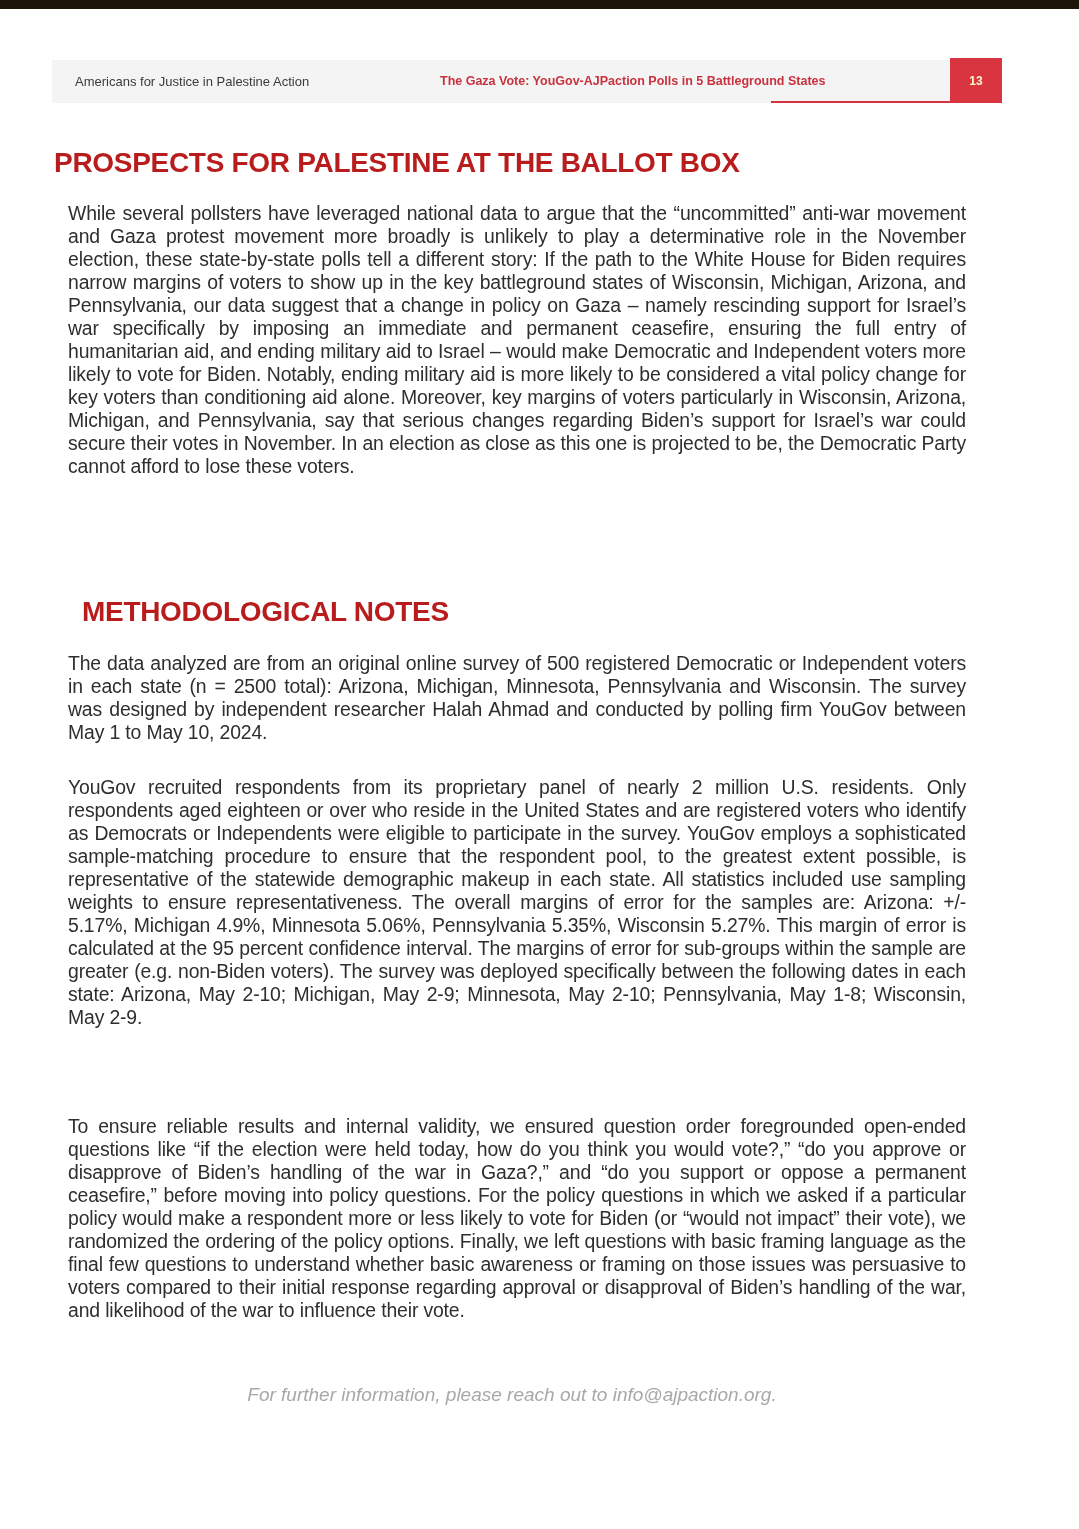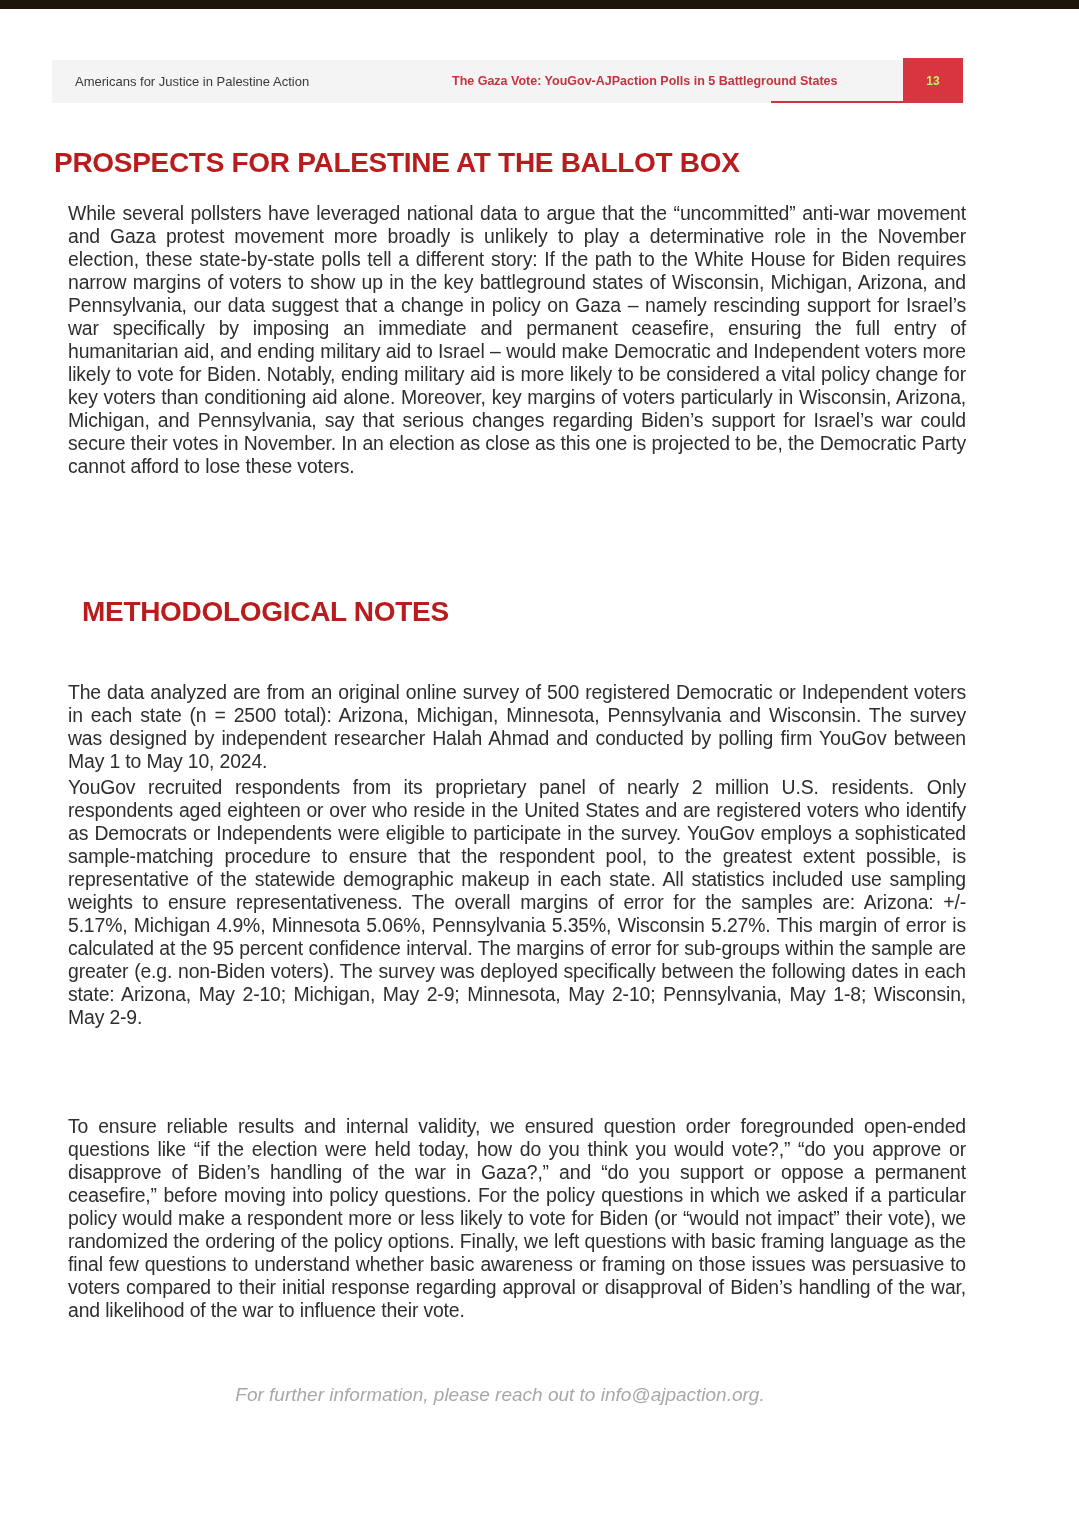--- a/index.html
+++ b/index.html
@@ -18,64 +18,64 @@
   }
   .header {
     position: absolute; left: 52px; top: 60px; width: 899px; height: 43px;
     background: #f4f4f4;
   }
   .header .org {
     position: absolute; left: 23px; top: 14px;
     font-size: 13px; color: #3a3a3a;
   }
   .header .doc-title {
-    position: absolute; left: 400px; top: 14px;
+    position: absolute; left: 388px; top: 14px;
     font-size: 12.5px; font-weight: bold; color: #c8323f;
   }
   .header .underline {
     position: absolute; left: 719px; top: 41px; width: 181px; height: 2px;
     background: #d7303f;
   }
   .header .page-num {
-    position: absolute; left: 851px; top: -2px; width: 60px; height: 45px;
-    background: #d93540; color: #bef264;
+    position: absolute; left: 898px; top: -2px; width: 52px; height: 45px;
+    background: #d93540; color: #fef9c3;
     font-size: 12px; font-weight: bold;
     display: flex; align-items: center; justify-content: center;
   }
   h2 {
     position: absolute; left: 54px; margin: 0;
     font-family: "Liberation Sans", sans-serif;
     font-weight: bold; font-size: 28px; color: #b91c1c;
     letter-spacing: -0.3px;
   }
   .para {
     position: absolute; left: 52px; width: 898px; margin: 16px;
     font-size: 19.4px; line-height: 23px; text-align: justify;
     color: #2e2e2e;
     letter-spacing: -0.15px;
   }
   .footer-note {
     position: absolute; left: 0; width: 1000px; top: 1384px;
     text-align: center; font-style: italic;
-    font-size: 19px; color: #a8a8a8;
+    font-size: 19px; color: #a8a8a8; padding-left: 12px;
   }
 </style>
 </head>
 <body>
 
 <div class="top-bar"></div>
 
 <div class="header">
   <span class="org">Americans for Justice in Palestine Action</span>
   <span class="doc-title">The Gaza Vote: YouGov-AJPaction Polls in 5 Battleground States</span>
   <div class="underline"></div>
   <div class="page-num">13</div>
 </div>
 
 <h2 style="top:147px;">PROSPECTS FOR PALESTINE AT THE BALLOT BOX</h2>
 <p class="para" style="top:186px;">While several pollsters have leveraged national data to argue that the “uncommitted” anti-war movement and Gaza protest movement more broadly is unlikely to play a determinative role in the November election, these state-by-state polls tell a different story: If the path to the White House for Biden requires narrow margins of voters to show up in the key battleground states of Wisconsin, Michigan, Arizona, and Pennsylvania, our data suggest that a change in policy on Gaza – namely rescinding support for Israel’s war specifically by imposing an immediate and permanent ceasefire, ensuring the full entry of humanitarian aid, and ending military aid to Israel – would make Democratic and Independent voters more likely to vote for Biden. Notably, ending military aid is more likely to be considered a vital policy change for key voters than conditioning aid alone. Moreover, key margins of voters particularly in Wisconsin, Arizona, Michigan, and Pennsylvania, say that serious changes regarding Biden’s support for Israel’s war could secure their votes in November. In an election as close as this one is projected to be, the Democratic Party cannot afford to lose these voters.</p>
 
 <h2 style="top:596px;margin-left:28px;">METHODOLOGICAL NOTES</h2>
-<p class="para" style="top:665px;">The data analyzed are from an original online survey of 500 registered Democratic or Independent voters in each state (n = 2500 total): Arizona, Michigan, Minnesota, Pennsylvania and Wisconsin.  The survey was designed by independent researcher Halah Ahmad and conducted by polling firm YouGov between May 1 to May 10, 2024.</p>
+<p class="para" style="top:636px;">The data analyzed are from an original online survey of 500 registered Democratic or Independent voters in each state (n = 2500 total): Arizona, Michigan, Minnesota, Pennsylvania and Wisconsin.  The survey was designed by independent researcher Halah Ahmad and conducted by polling firm YouGov between May 1 to May 10, 2024.</p>
 <p class="para" style="top:760px;">YouGov recruited respondents from its proprietary panel of nearly 2 million U.S. residents. Only respondents aged eighteen or over who reside in the United States and are registered voters who identify as Democrats or Independents were eligible to participate in the survey. YouGov employs a sophisticated sample-matching procedure to ensure that the respondent pool, to the greatest extent possible, is representative of the statewide demographic makeup in each state. All statistics included use sampling weights to ensure representativeness. The overall margins of error for the samples are: Arizona: +/- 5.17%, Michigan 4.9%, Minnesota 5.06%, Pennsylvania 5.35%, Wisconsin 5.27%. This margin of error is calculated at the 95 percent confidence interval. The margins of error for sub-groups within the sample are greater (e.g. non-Biden voters). The survey was deployed specifically between the following dates in each state: Arizona, May 2-10; Michigan, May 2-9; Minnesota, May 2-10; Pennsylvania, May 1-8; Wisconsin, May 2-9.</p>
 <p class="para" style="top:1099px;">To ensure reliable results and internal validity, we ensured question order foregrounded open-ended questions like “if the election were held today, how do you think you would vote?,” “do you approve or disapprove of Biden’s handling of the war in Gaza?,” and “do you support or oppose a permanent ceasefire,” before moving into policy questions. For the policy questions in which we asked if a particular policy would make a respondent more or less likely to vote for Biden (or “would not impact” their vote), we randomized the ordering of the policy options. Finally, we left questions with basic framing language as the final few questions to understand whether basic awareness or framing on those issues was persuasive to voters compared to their initial response regarding approval or disapproval of Biden’s handling of the war, and likelihood of the war to influence their vote.</p>
 
 <div class="footer-note">For further information, please reach out to info@ajpaction.org.</div>
 
 </body></html>

